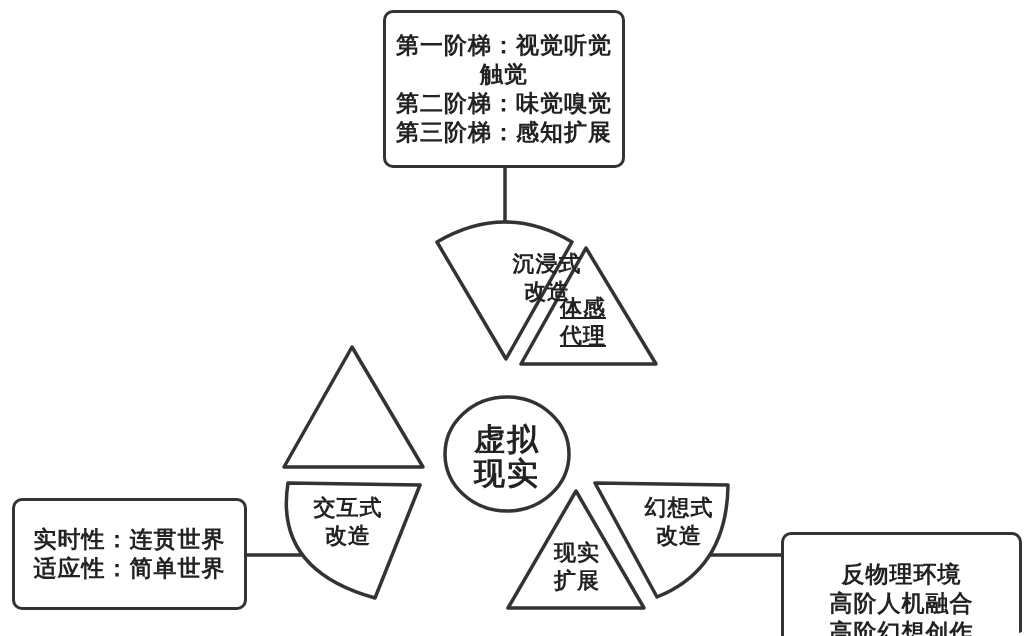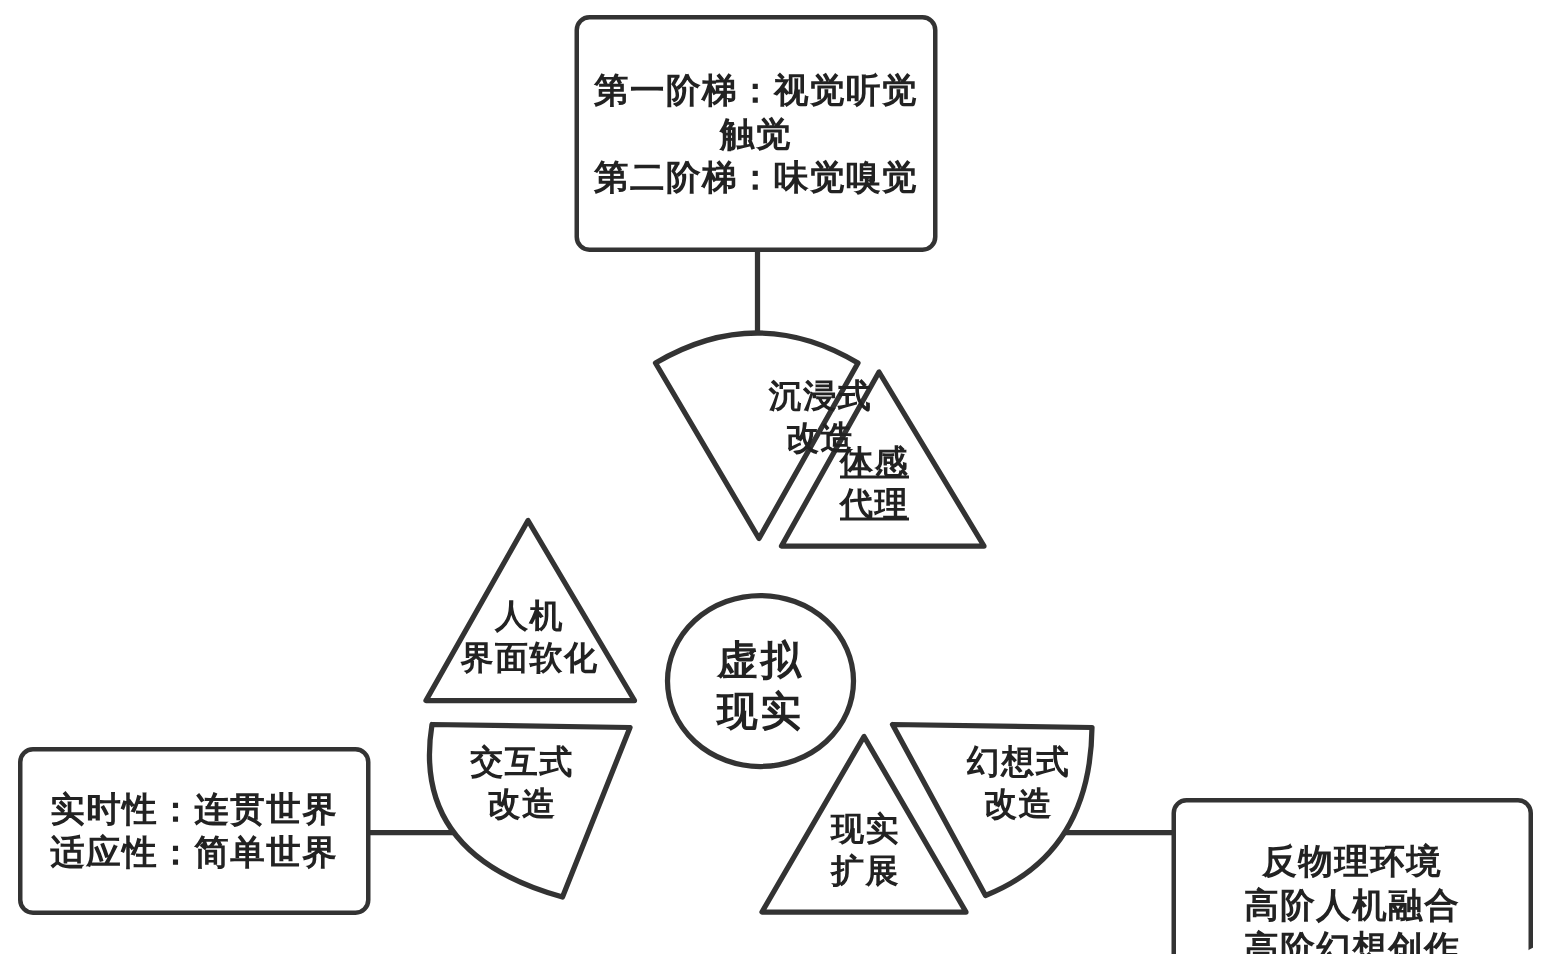--- a/index.html
+++ b/index.html
@@ -55,21 +55,21 @@
     transform:translate(-50%,-50%);
     text-align:center;
     font-weight:bold;
     color:var(--text);
     font-size:22px;
     line-height:28px;
     letter-spacing:1px;
     white-space:nowrap;
   }
   .circle-label{
-    font-size:27px;
+    font-size:31px;
     line-height:34px;
     letter-spacing:2px;
   }
 </style>
 </head>
 <body>
 
 <div class="canvas">
 
   <svg class="shapes" width="1036" height="636" viewBox="0 0 1036 636">
@@ -86,20 +86,21 @@
     <polygon points="352,347 284,467 423,467"></polygon>
     <polygon points="576,491 508,608 644,608"></polygon>
 
     <ellipse cx="507" cy="454" rx="62" ry="57"></ellipse>
   </svg>
 
   <div class="box box-top">
     <div>第一阶梯：视觉听觉</div>
     <div>触觉</div>
     <div>第二阶梯：味觉嗅觉</div>
+    <div>第三阶梯：感知扩展</div>
   </div>
 
   <div class="box box-left">
     <div>实时性：连贯世界</div>
     <div>适应性：简单世界</div>
   </div>
 
   <div class="box box-right">
     <div>反物理环境</div>
     <div>高阶人机融合</div>
@@ -119,24 +120,20 @@
   <div class="shape-label" style="left:679px;top:522px;">
     <div>幻想式</div>
     <div>改造</div>
   </div>
 
   <div class="shape-label" style="left:583px;top:322px;text-decoration:underline;">
     <div>体感</div>
     <div>代理</div>
   </div>
 
-  <div class="shape-label" style="left:353px;top:425px;">
-    <div>人机</div>
-    <div>界面软化</div>
-  </div>
 
   <div class="shape-label" style="left:577px;top:567px;">
     <div>现实</div>
     <div>扩展</div>
   </div>
 
   <div class="shape-label circle-label" style="left:507px;top:457px;">
     <div>虚拟</div>
     <div>现实</div>
   </div>

